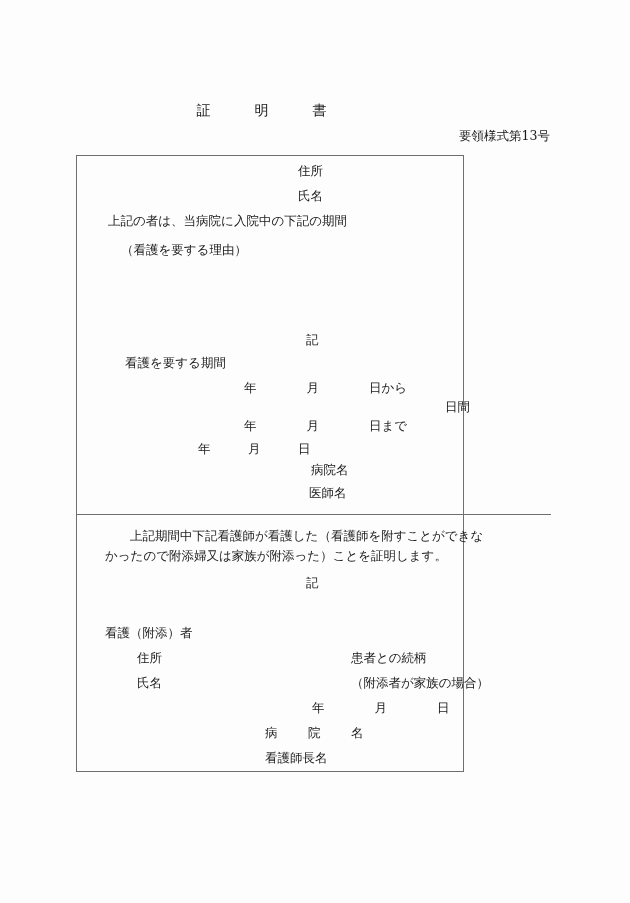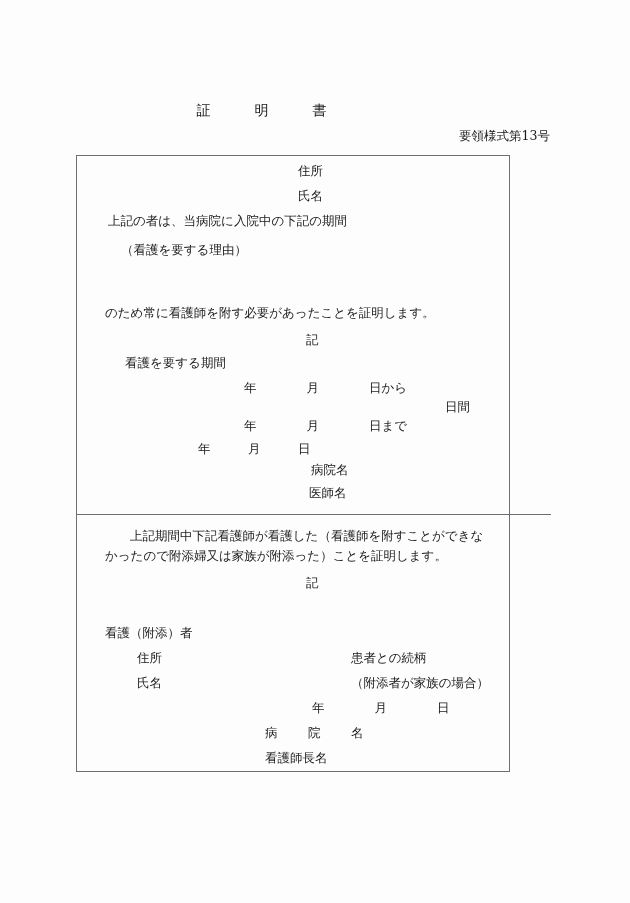--- a/index.html
+++ b/index.html
@@ -43,21 +43,21 @@
     right: 80px;
     top: 128px;
     font-size: 12.5px;
   }
 
   
   .frame {
     position: absolute;
     left: 76px;
     top: 155px;
-    width: 434px;
+    width: 388px;
     height: 617px;
     border: 1px solid #6f6f73;
     box-sizing: border-box;
     background: #fdfdfd;
   }
   .divider {
     position: absolute;
     left: 0;
     top: 358px;
     width: 474px;
@@ -94,21 +94,20 @@
     <div class="divider"></div>
 
     <div class="ln" style="left:221px; top:9px;">住所</div>
 
     <div class="ln" style="left:221px; top:34px;">氏名</div>
 
     <div class="ln" style="left:31px; top:59px;">上記の者は、当病院に入院中の下記の期間</div>
 
     <div class="ln" style="left:44px; top:88px;">（看護を要する理由）</div>
 
-    <div class="ln" style="left:28px; top:151px;">のため常に看護師を附す必要があったことを証明します。</div>
 
     <div class="mark" style="left:229px; top:176px;">記</div>
 
     <div class="ln" style="left:48px; top:201px;">看護を要する期間</div>
 
     <div class="ln" style="left:167px; top:226px;">年　　　　月　　　　日から</div>
 
     <div class="ln" style="left:368px; top:245px;">日間</div>
 
     <div class="ln" style="left:167px; top:264px;text-align:center;">年　　　　月　　　　日まで</div>

